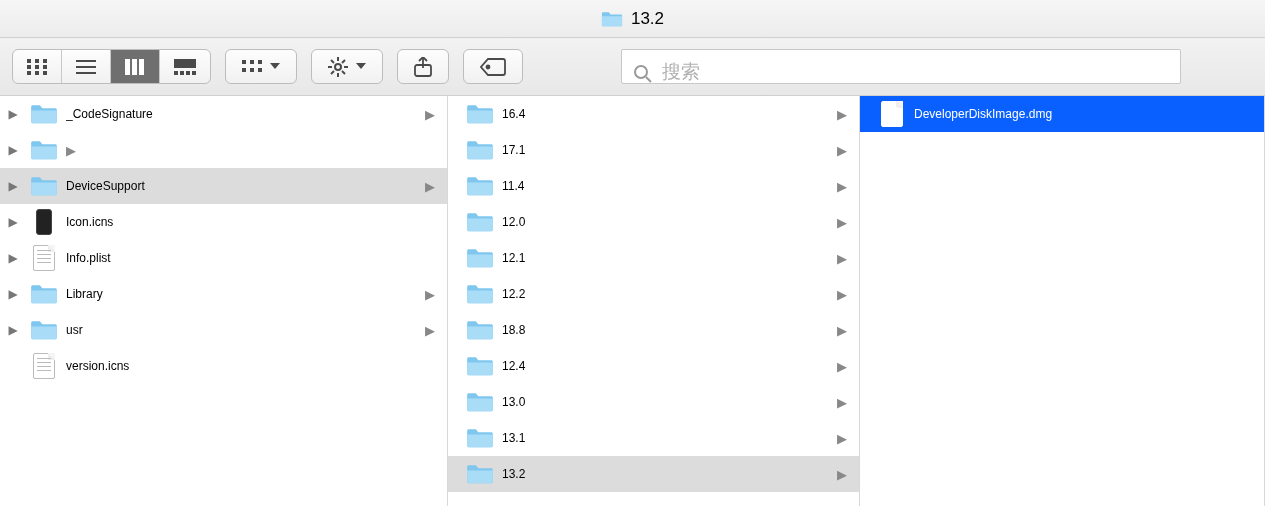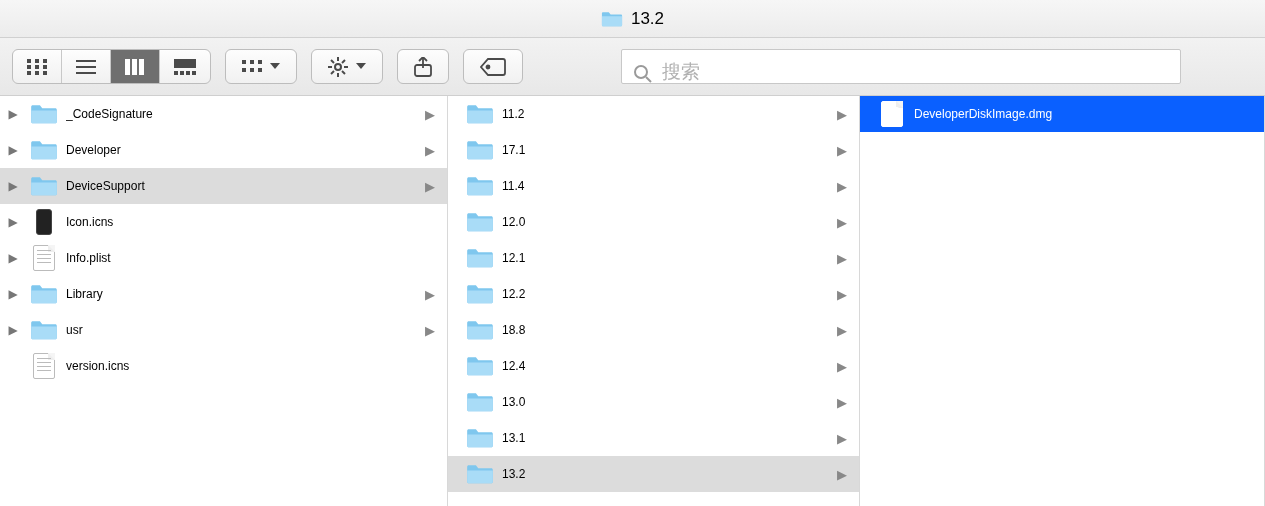--- a/index.html
+++ b/index.html
@@ -292,21 +292,20 @@
         <span class="chev">▶</span>
       </div>
       <div class="row">
         <span class="disclosure">▶</span>
         <span class="icon">
           <svg class="folder" viewBox="0 0 48 36" width="28" height="22">
             <path fill="#7fc7ee" d="M2 6c0-2 1-3 3-3h12l4 5h22c2 0 3 1 3 3v20c0 2-1 3-3 3H5c-2 0-3-1-3-3V6z"></path>
             <path fill="#a9dcf7" d="M2 12h44v19c0 2-1 3-3 3H5c-2 0-3-1-3-3V12z"></path>
           </svg>
         </span>
-        <span class="label">Developer</span>
         <span class="chev">▶</span>
       </div>
       <div class="row selected-sel">
         <span class="disclosure">▶</span>
         <span class="icon">
           <svg class="folder" viewBox="0 0 48 36" width="28" height="22">
             <path fill="#7fc7ee" d="M2 6c0-2 1-3 3-3h12l4 5h22c2 0 3 1 3 3v20c0 2-1 3-3 3H5c-2 0-3-1-3-3V6z"></path>
             <path fill="#a9dcf7" d="M2 12h44v19c0 2-1 3-3 3H5c-2 0-3-1-3-3V12z"></path>
           </svg>
         </span>
@@ -363,21 +362,21 @@
     </div>
   <div class="column col2" id="col2">
       <div class="row">
         <span style="width: 6px;"></span>
         <span class="icon">
           <svg class="folder" viewBox="0 0 48 36" width="28" height="22">
             <path fill="#7fc7ee" d="M2 6c0-2 1-3 3-3h12l4 5h22c2 0 3 1 3 3v20c0 2-1 3-3 3H5c-2 0-3-1-3-3V6z"></path>
             <path fill="#a9dcf7" d="M2 12h44v19c0 2-1 3-3 3H5c-2 0-3-1-3-3V12z"></path>
           </svg>
         </span>
-        <span class="label">11.2</span>
+        <span class="label">16.4</span>
         <span class="chev">▶</span>
       </div>
       <div class="row">
         <span style="width: 6px;"></span>
         <span class="icon">
           <svg class="folder" viewBox="0 0 48 36" width="28" height="22">
             <path fill="#7fc7ee" d="M2 6c0-2 1-3 3-3h12l4 5h22c2 0 3 1 3 3v20c0 2-1 3-3 3H5c-2 0-3-1-3-3V6z"></path>
             <path fill="#a9dcf7" d="M2 12h44v19c0 2-1 3-3 3H5c-2 0-3-1-3-3V12z"></path>
           </svg>
         </span>

